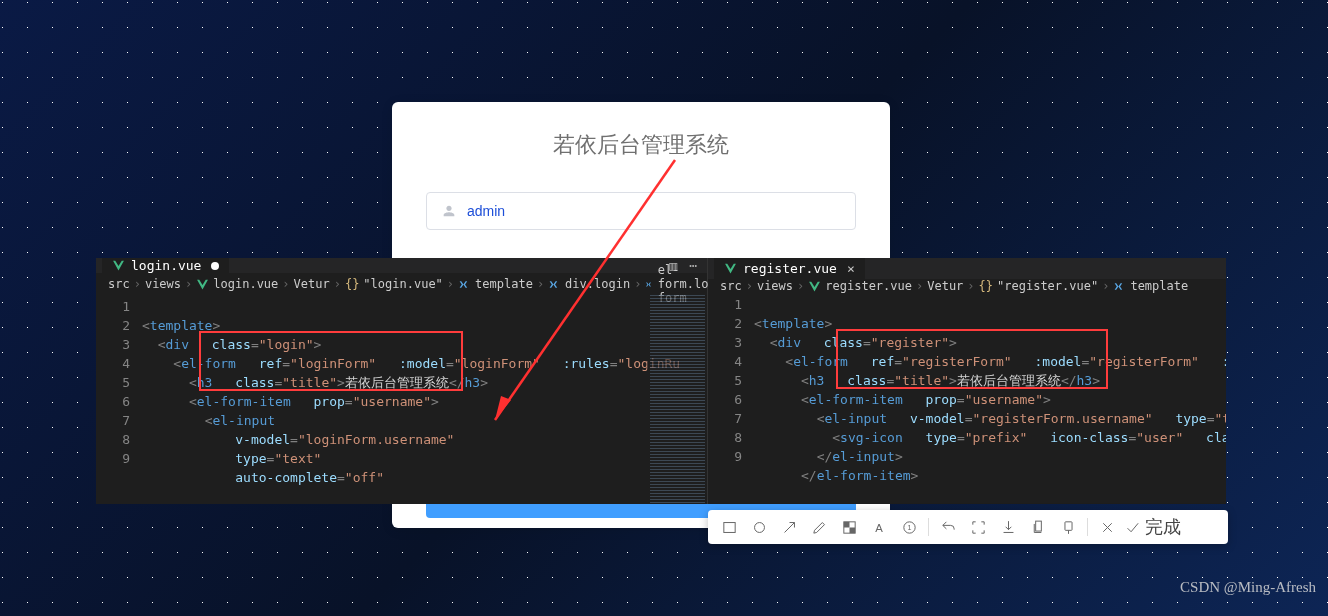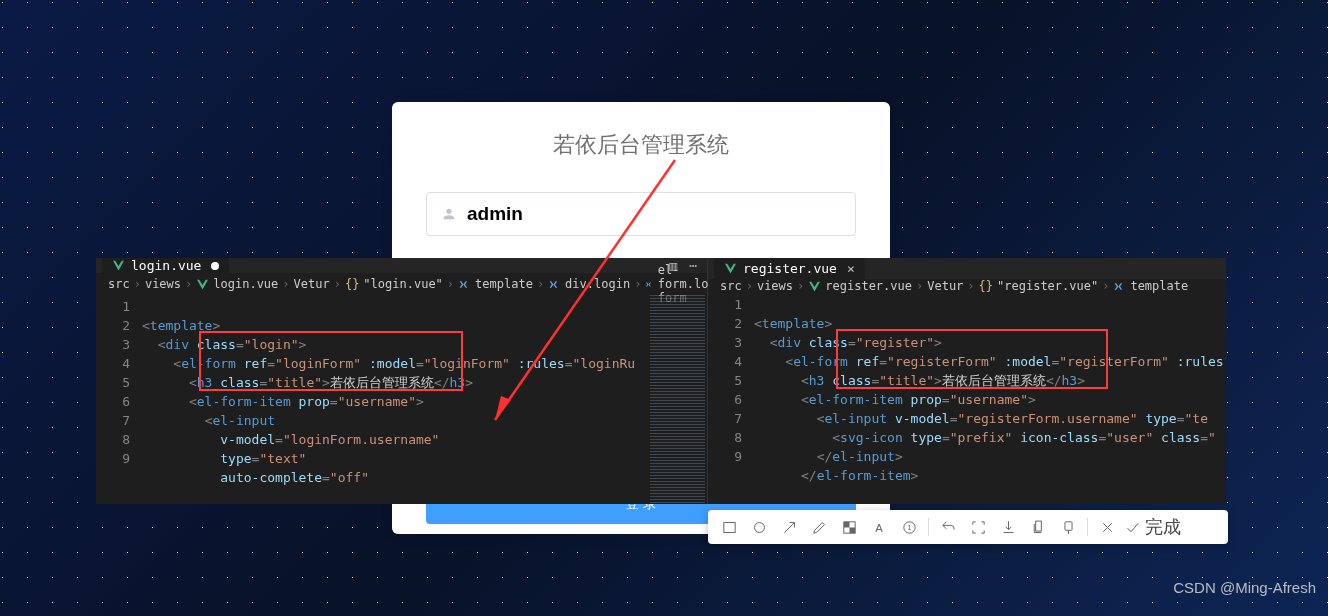--- a/index.html
+++ b/index.html
@@ -15,21 +15,21 @@
   position: relative; overflow: hidden;
 }
 .login-card {
   position: absolute; left: 392px; top: 102px;
   width: 498px; background: #fff; border-radius: 6px;
   box-shadow: 0 2px 12px rgba(0,0,0,0.1); padding: 28px 34px 10px;
 }
 .login-title { text-align: center; color: #707070; font-size: 22px; font-weight: 400; margin-bottom: 32px; }
 .login-input { display:flex; align-items:center; border:1px solid #dcdfe6; border-radius:4px; padding:10px 14px; margin-bottom:18px; }
 .login-input .usericon { width:16px; height:16px; margin-right:10px; }
-.login-input input { border:none; outline:none; font-size:19px; color:#000000; flex:1;font-weight:bold; }
+.login-input input { border:none; outline:none; font-size:14px; color:#1d4ed8; flex:1; }
 .login-btn { width:100%; height:40px; background:#409eff; color:#fff; border:none; border-radius:4px; font-size:14px; cursor:pointer; margin-top:230px; }
 
 .vscode-wrap { position:absolute; left:96px; top:258px; width:1130px; height:246px; display:flex; background:#1e1e1e; color:#ccc; font-family:Consolas,Menlo,monospace; font-size:13px; overflow:hidden; }
 .pane { position:relative; display:flex; flex-direction:column; background:#1e1e1e; }
 .pane-left { width:612px; border-right:1px solid #333; }
 .pane-right { flex:1; }
 .tabs { display:flex; align-items:center; height:34px; background:#252526; padding-left:6px; }
 .tab { display:flex; align-items:center; height:100%; padding:0 10px; gap:6px; color:#fff; font-size:13px; }
 .tab .vue-ico { width:13px; height:13px; }
 .tab.active { background:#1e1e1e; }
@@ -42,36 +42,36 @@
 .bc-item { display:flex; align-items:center; gap:4px; }
 .code-area { display:flex; flex:1; position:relative; }
 .gutter { width:46px; text-align:right; padding:2px 12px 0 0; color:#858585; line-height:19px; }
 .code { flex:1; padding-top:2px; line-height:19px; white-space:pre; position:relative; }
 .minimap { position:absolute; right:0; top:0; width:60px; height:100%; background:linear-gradient(#1e1e1e,#1e1e1e); opacity:0.6; }
 .minimap::before { content:""; display:block; width:55px; height:100%; background:repeating-linear-gradient(to bottom, #506478 0 1px, transparent 1px 3px); margin-left:3px; }
 
 
 .t-tag { color:#569cd6; }
 .t-punct { color:#808080; }
-.t-attr { color:#9cdcfe; }
+.t-attr { color:#9cdcfe;margin-left:15px; }
 .t-str { color:#ce9178; }
 .t-text { color:#d4d4d4; }
 .t-curly { color:#d7ba7d; }
 
 .red-box { position:absolute; border:2px solid #ff3c3c; pointer-events:none; }
 
 .arrow-svg { position:absolute; left:465px; top:150px; width:230px; height:280px; pointer-events:none; }
 
 .snip-toolbar { position:absolute; left:708px; top:510px; width:520px; height:34px; background:#fff; border-radius:4px; box-shadow:0 2px 8px rgba(0,0,0,0.25); display:flex; align-items:center; padding:0 8px; gap:4px; }
 .snip-toolbar .tbtn { width:26px; height:26px; display:flex; align-items:center; justify-content:center; color:#555; cursor:pointer; }
 .snip-toolbar .tsep { width:1px; height:18px; background:#ddd; margin:0 2px; }
 .snip-toolbar .done { display:flex; align-items:center; gap:4px; color:#444; cursor:pointer; font-size:18px; }
 .snip-toolbar svg { width:17px; height:17px; stroke:#666; fill:none; stroke-width:1.4; }
 
-.credit { position:absolute; right:12px; bottom:20px; color:#d6d6d6; font-size:15px; opacity:0.85; font-family:Liberation Sans, sans-serif; }
+.credit { position:absolute; right:12px; bottom:20px; color:#d6d6d6; font-size:15px; opacity:0.85; font-family:Liberation Serif, serif; }
 </style>
 </head>
 <body>
 
 <div class="login-card">
   <h3 class="login-title">若依后台管理系统</h3>
   <div class="login-input">
     <svg class="usericon" viewBox="0 0 24 24">
         <path fill="#c0c4cc" d="M12 12c2.2 0 4-1.8 4-4s-1.8-4-4-4-4 1.8-4 4 1.8 4 4 4zm0 2c-2.7 0-8 1.3-8 4v2h16v-2c0-2.7-5.3-4-8-4z"></path>
       </svg>

